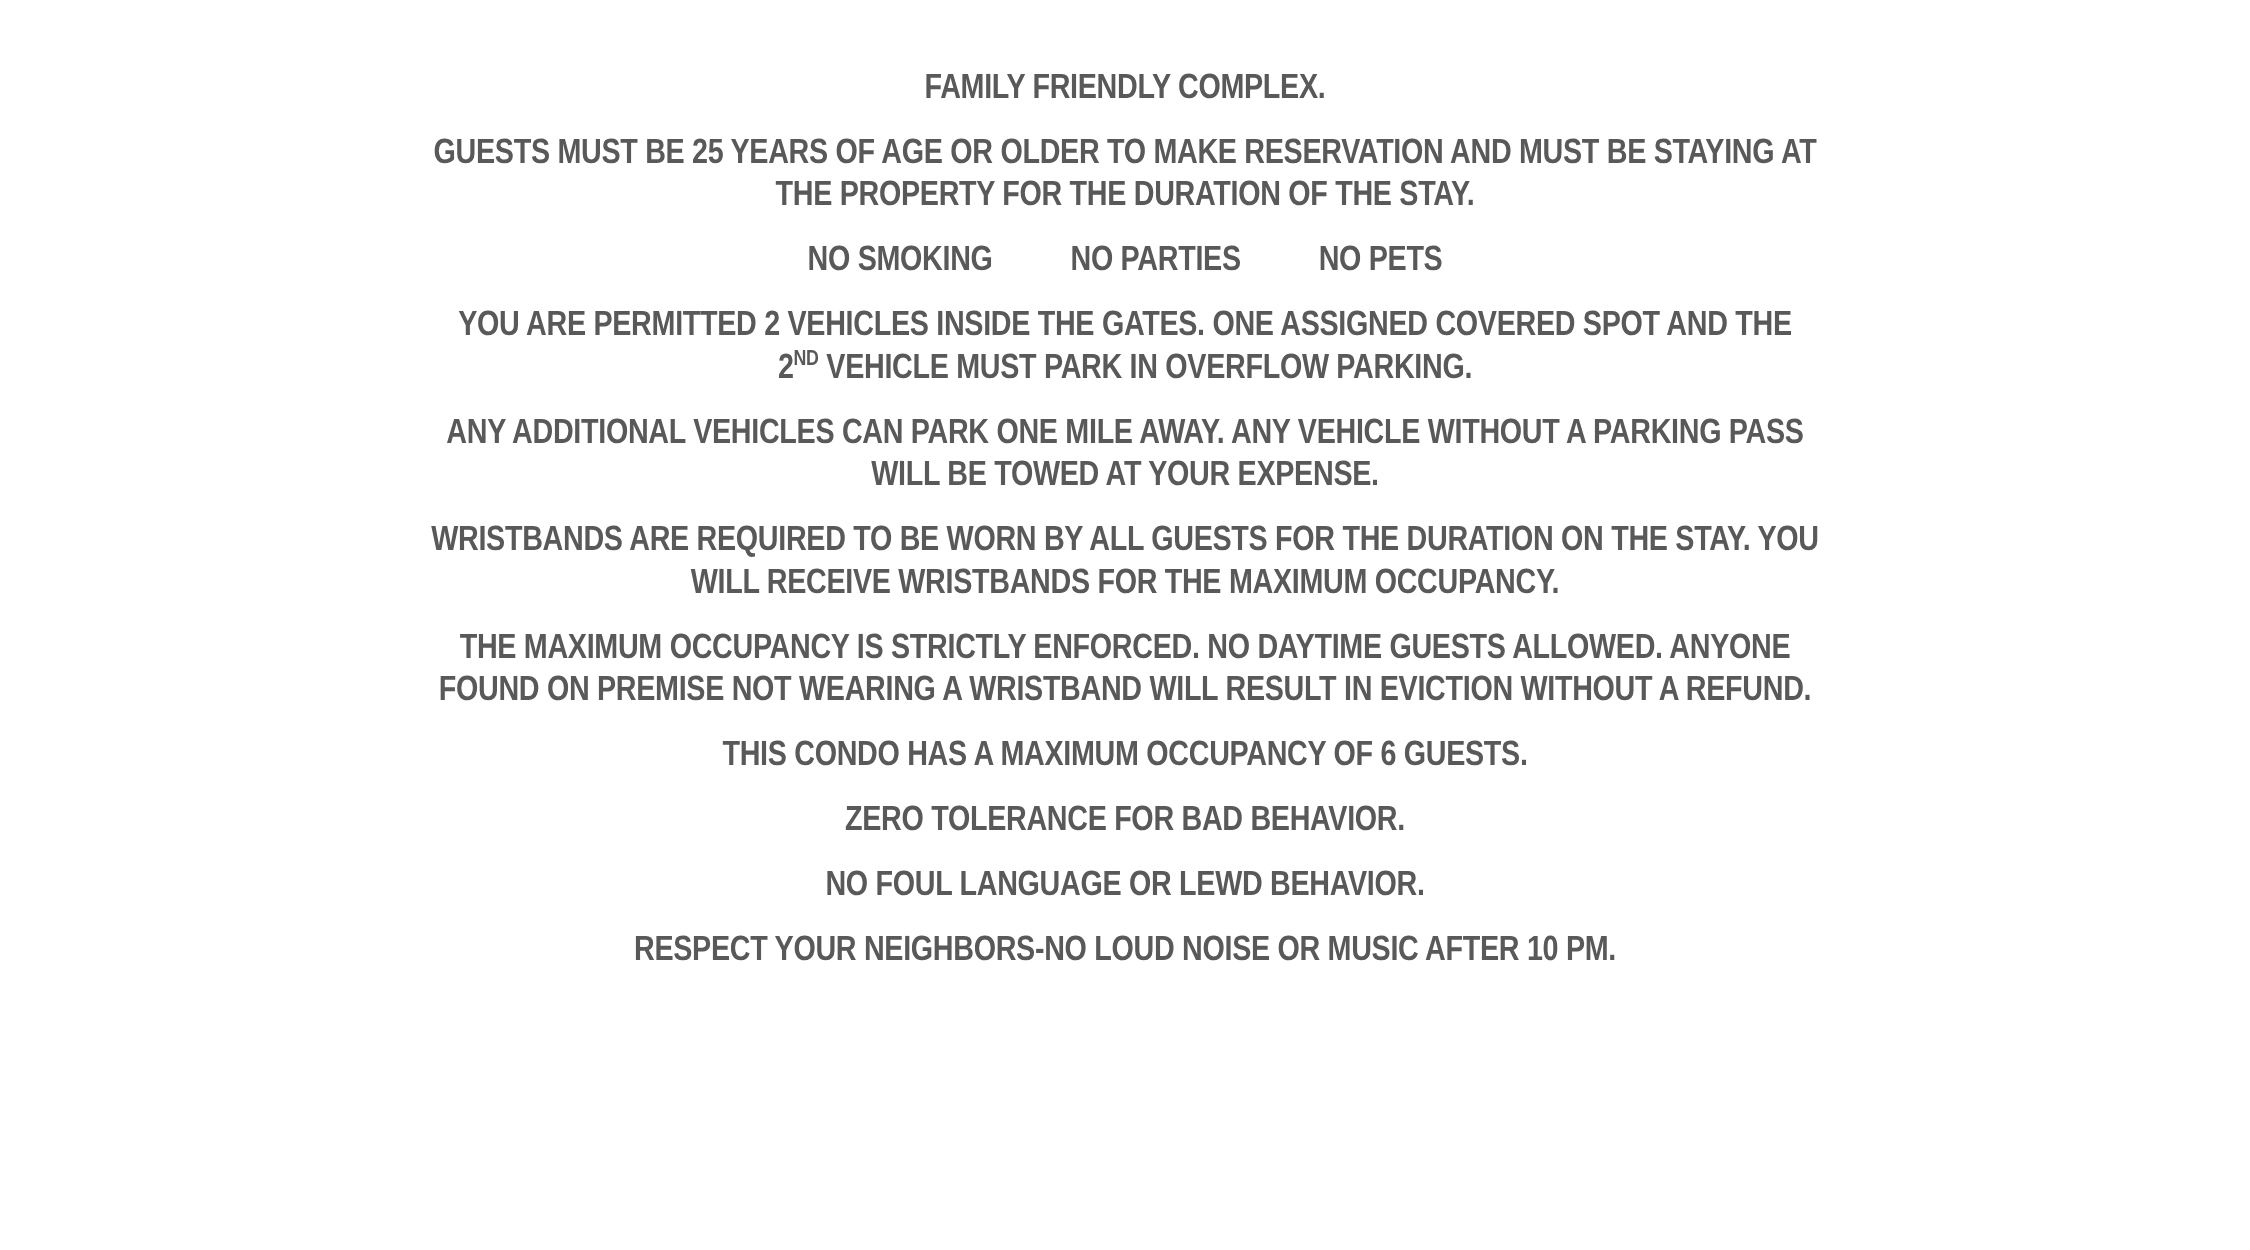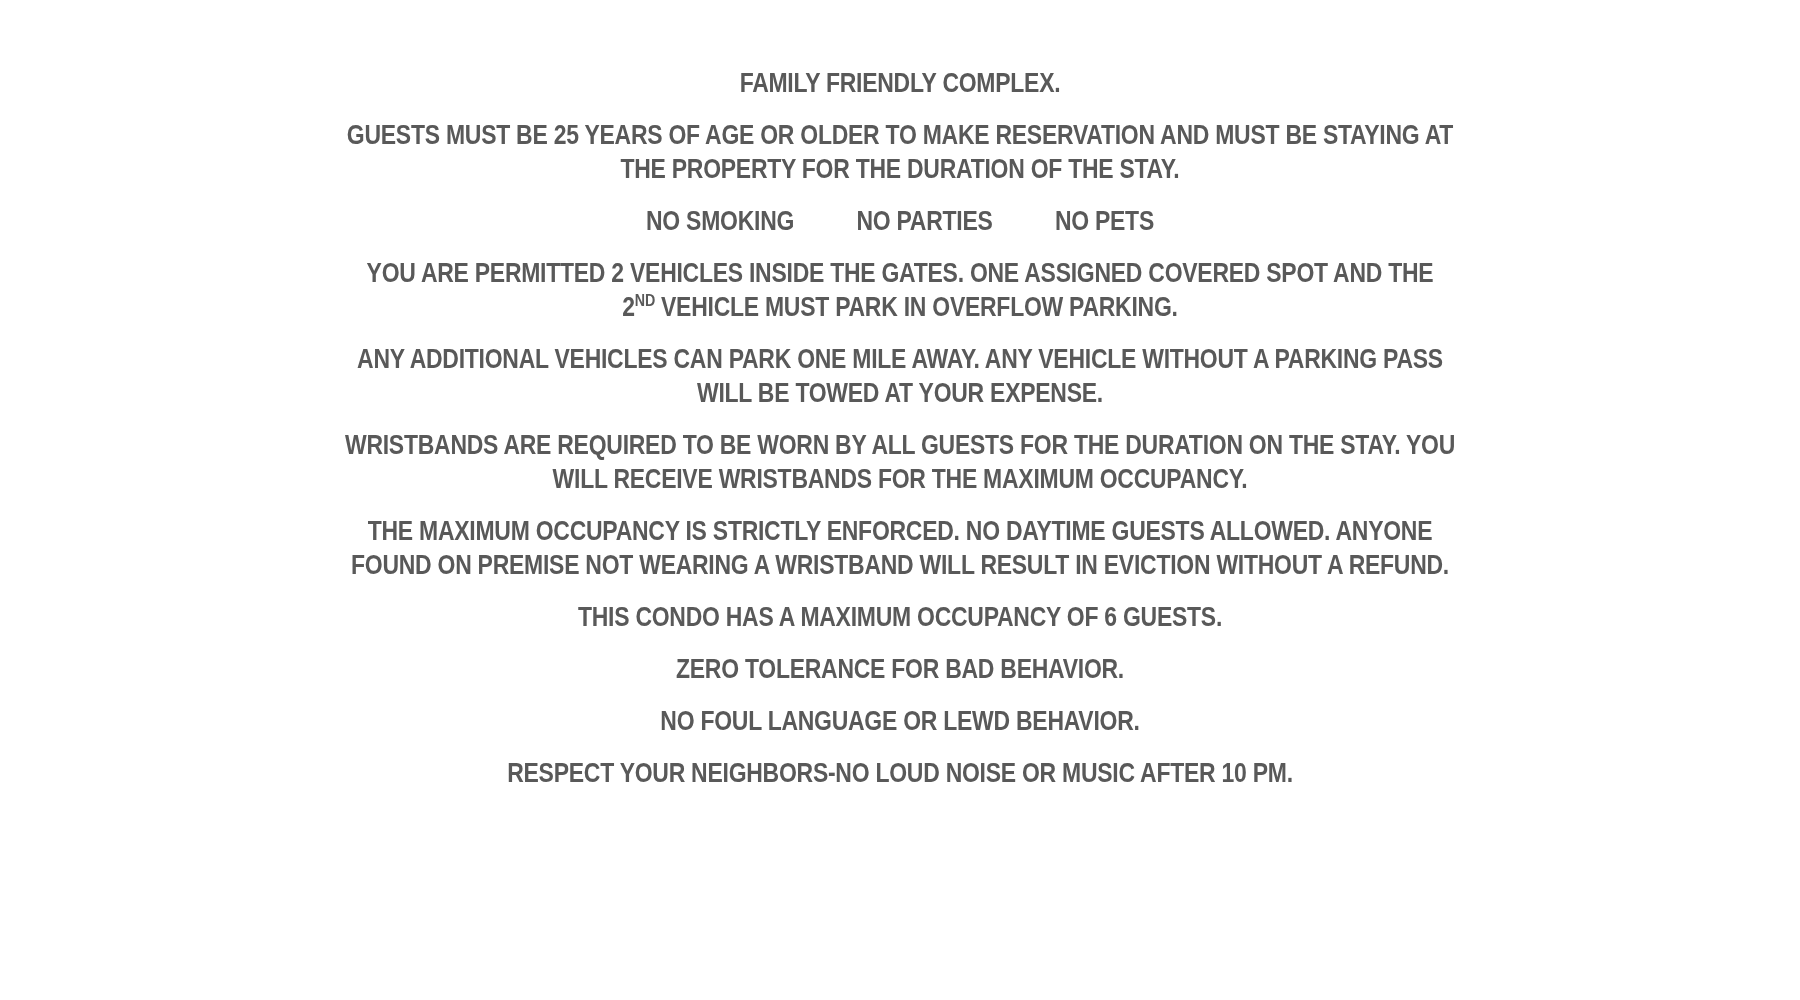--- a/index.html
+++ b/index.html
@@ -11,21 +11,21 @@
     width: 1800px;
     height: 1000px;
     overflow: hidden;
     font-family: "Liberation Sans", "DejaVu Sans", sans-serif;
   }
   .page {
     width: 1800px;
     height: 776px;
     background: #ffffff;
     box-sizing: border-box;
-    padding-top: 66px;
+    padding-top: 52px;
   }
   .doc {
     width: 100%;
   }
   .para {
     text-align: center;
     font-weight: bold;
     font-size: 28px;
     line-height: 34px;
     letter-spacing: -0.3px;

